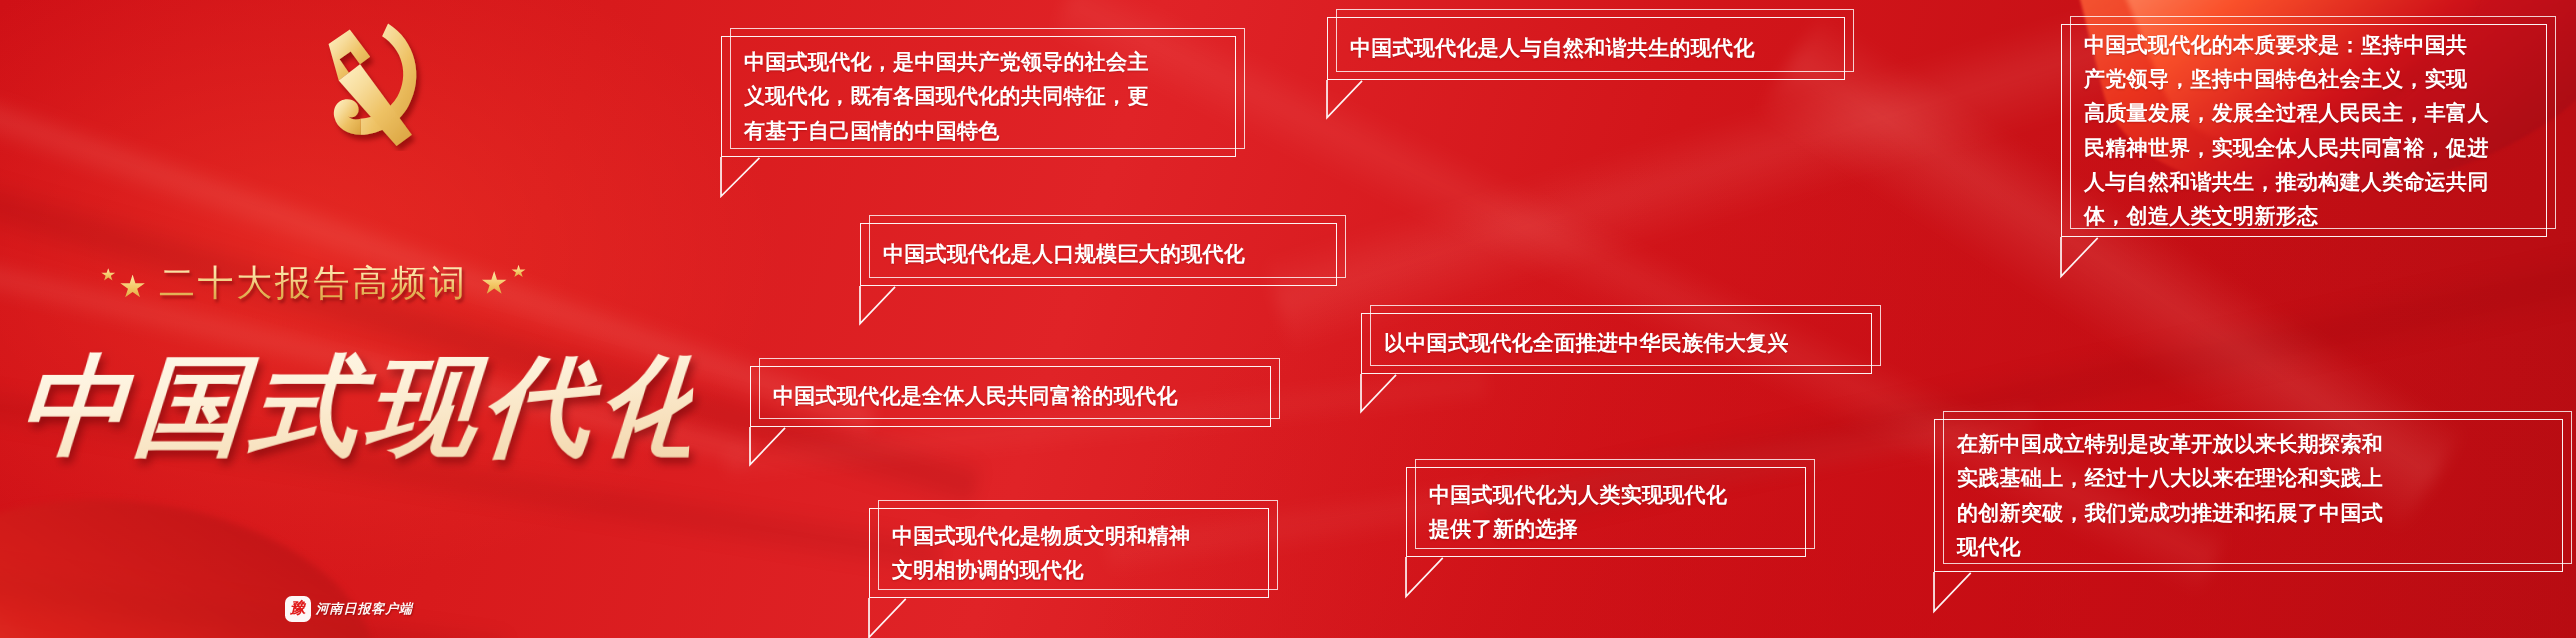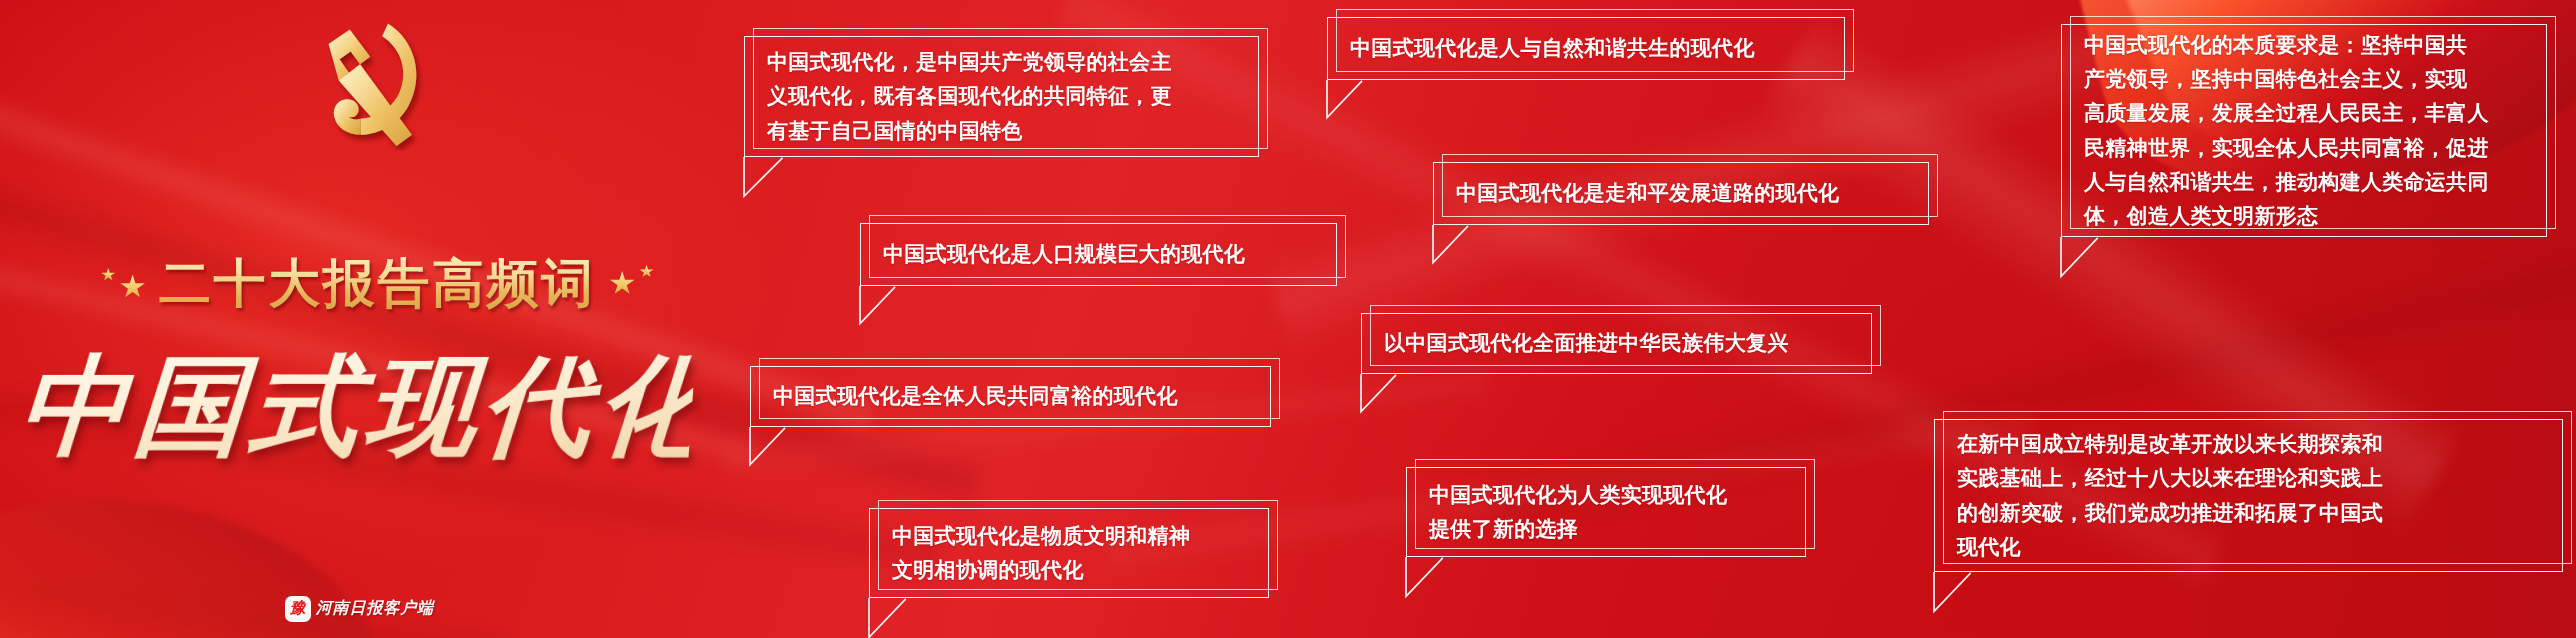--- a/index.html
+++ b/index.html
@@ -66,21 +66,21 @@
   #left-panel { position:absolute; left:0; top:0; width:699px; height:639px; }
 
   .emblem { position:absolute; left:279px; top:15.3px; width:162px; height:136px; }
 
   .subtitle-row {
     position:absolute; left:101px; top:252px;
     width:545px; height:63px;
     display:flex; align-items:center; gap:13.6px;
   }
   .sub-text {
-    font-size:52px; font-weight:bold; letter-spacing:2.6px;
+    font-size:36px; font-weight:normal; letter-spacing:2.6px;
     background:linear-gradient(180deg,#fff0c2 0%,#f8dd9a 35%,#e8b85e 62%,#d49c3c 100%);
     -webkit-background-clip:text; background-clip:text;
     color:transparent;
     -webkit-text-fill-color:transparent;
     filter:drop-shadow(2.6px 3.4px 1.7px rgba(110,5,8,0.55));
     white-space:nowrap;
   }
   .stars { display:flex; align-items:center; gap:4.3px; }
   .stars.left { transform:translateY(3.4px); }
   .star {
@@ -114,21 +114,21 @@
   }
   .wm-badge {
     width:25.6px; height:25.6px; border-radius:6.8px;
     background:#ffffff;
     display:flex; align-items:center; justify-content:center;
     font-size:16px; font-weight:bold; color:#e21b1b;
     font-family:"DejaVu Serif","Liberation Serif",serif;
     font-style:italic;
   }
   .wm-text {
-    font-size:16px; font-weight:bold; color:#ffffff;
+    font-size:13px; font-weight:bold; color:#ffffff;
     font-family:"DejaVu Serif","Liberation Serif",serif;
     font-style:italic; letter-spacing:0.9px;
     text-shadow:0.9px 0.9px 1.7px rgba(120,0,0,.6);
   }
 
   
   .bubble { position:absolute; }
   .bubble .ghost {
     position:absolute; left:8.5px; top:-8.5px;
     width:100%; height:100%;
@@ -243,21 +243,21 @@
     </div>
 
     <div class="title-cal">中国式现代化</div>
   </div>
 
   <div class="watermark">
     <span class="wm-badge">豫</span>
     <span class="wm-text">河南日报客户端</span>
   </div>
 
-  <div class="bubble" style="left:721px; top:36px; width:515px; height:121px;margin-left:23px;">
+  <div class="bubble" style="left:721px; top:36px; width:515px; height:121px;">
     <div class="ghost"></div>
     <div class="frame">
       <div class="txt">中国式现代化，是中国共产党领导的社会主
 义现代化，既有各国现代化的共同特征，更
 有基于自己国情的中国特色</div>
     </div>
     <div class="tail">
       <svg width="55" height="41" viewBox="0 0 64 48">
           <polyline points="1,0 1,46 46,1" fill="none" stroke="rgba(255,255,255,0.95)" stroke-width="2"></polyline>
         </svg>
@@ -306,31 +306,20 @@
     <div class="frame">
       <div class="txt">中国式现代化是人与自然和谐共生的现代化</div>
     </div>
     <div class="tail">
       <svg width="55" height="41" viewBox="0 0 64 48">
           <polyline points="1,0 1,44 42,1" fill="none" stroke="rgba(255,255,255,0.95)" stroke-width="2"></polyline>
         </svg>
     </div>
   </div>
 
-  <div class="bubble" style="left:1433px; top:162px; width:496px; height:63px;">
-    <div class="ghost"></div>
-    <div class="frame">
-      <div class="txt">中国式现代化是走和平发展道路的现代化</div>
-    </div>
-    <div class="tail">
-      <svg width="55" height="41" viewBox="0 0 64 48">
-          <polyline points="1,0 1,44 42,1" fill="none" stroke="rgba(255,255,255,0.95)" stroke-width="2"></polyline>
-        </svg>
-    </div>
-  </div>
 
   <div class="bubble" style="left:1361px; top:313px; width:511px; height:61px;border-radius:25px;">
     <div class="ghost"></div>
     <div class="frame">
       <div class="txt">以中国式现代化全面推进中华民族伟大复兴</div>
     </div>
     <div class="tail">
       <svg width="55" height="41" viewBox="0 0 64 48">
           <polyline points="1,0 1,44 42,1" fill="none" stroke="rgba(255,255,255,0.95)" stroke-width="2"></polyline>
         </svg>

